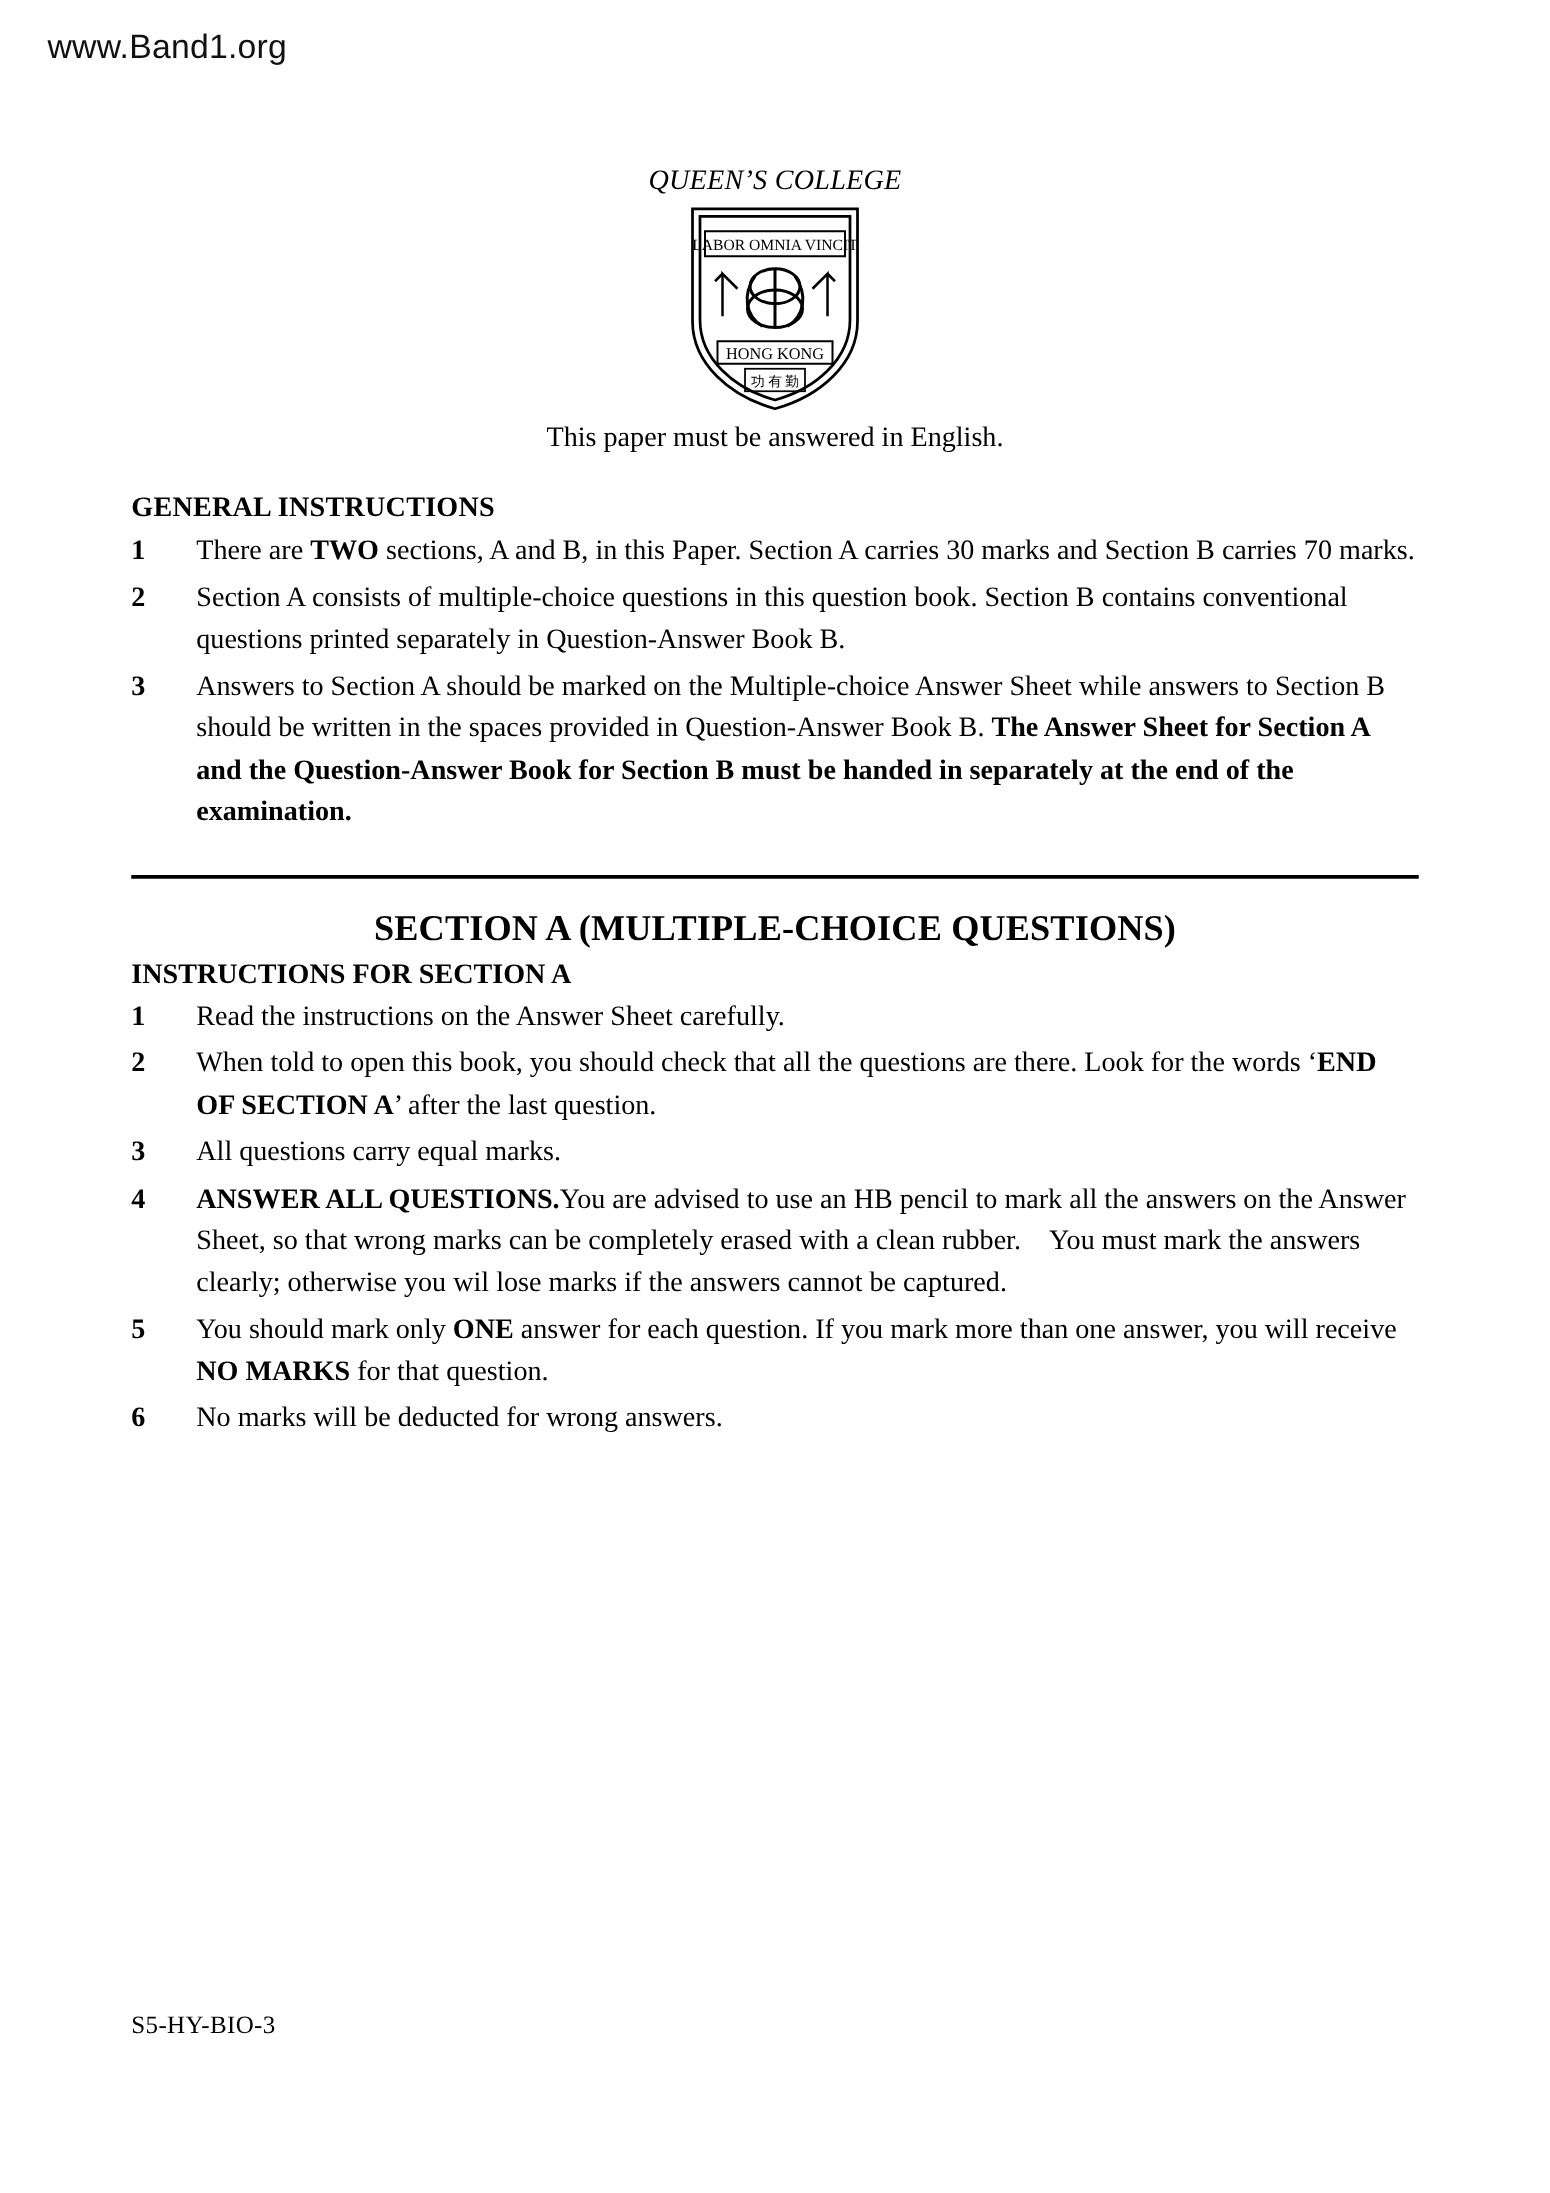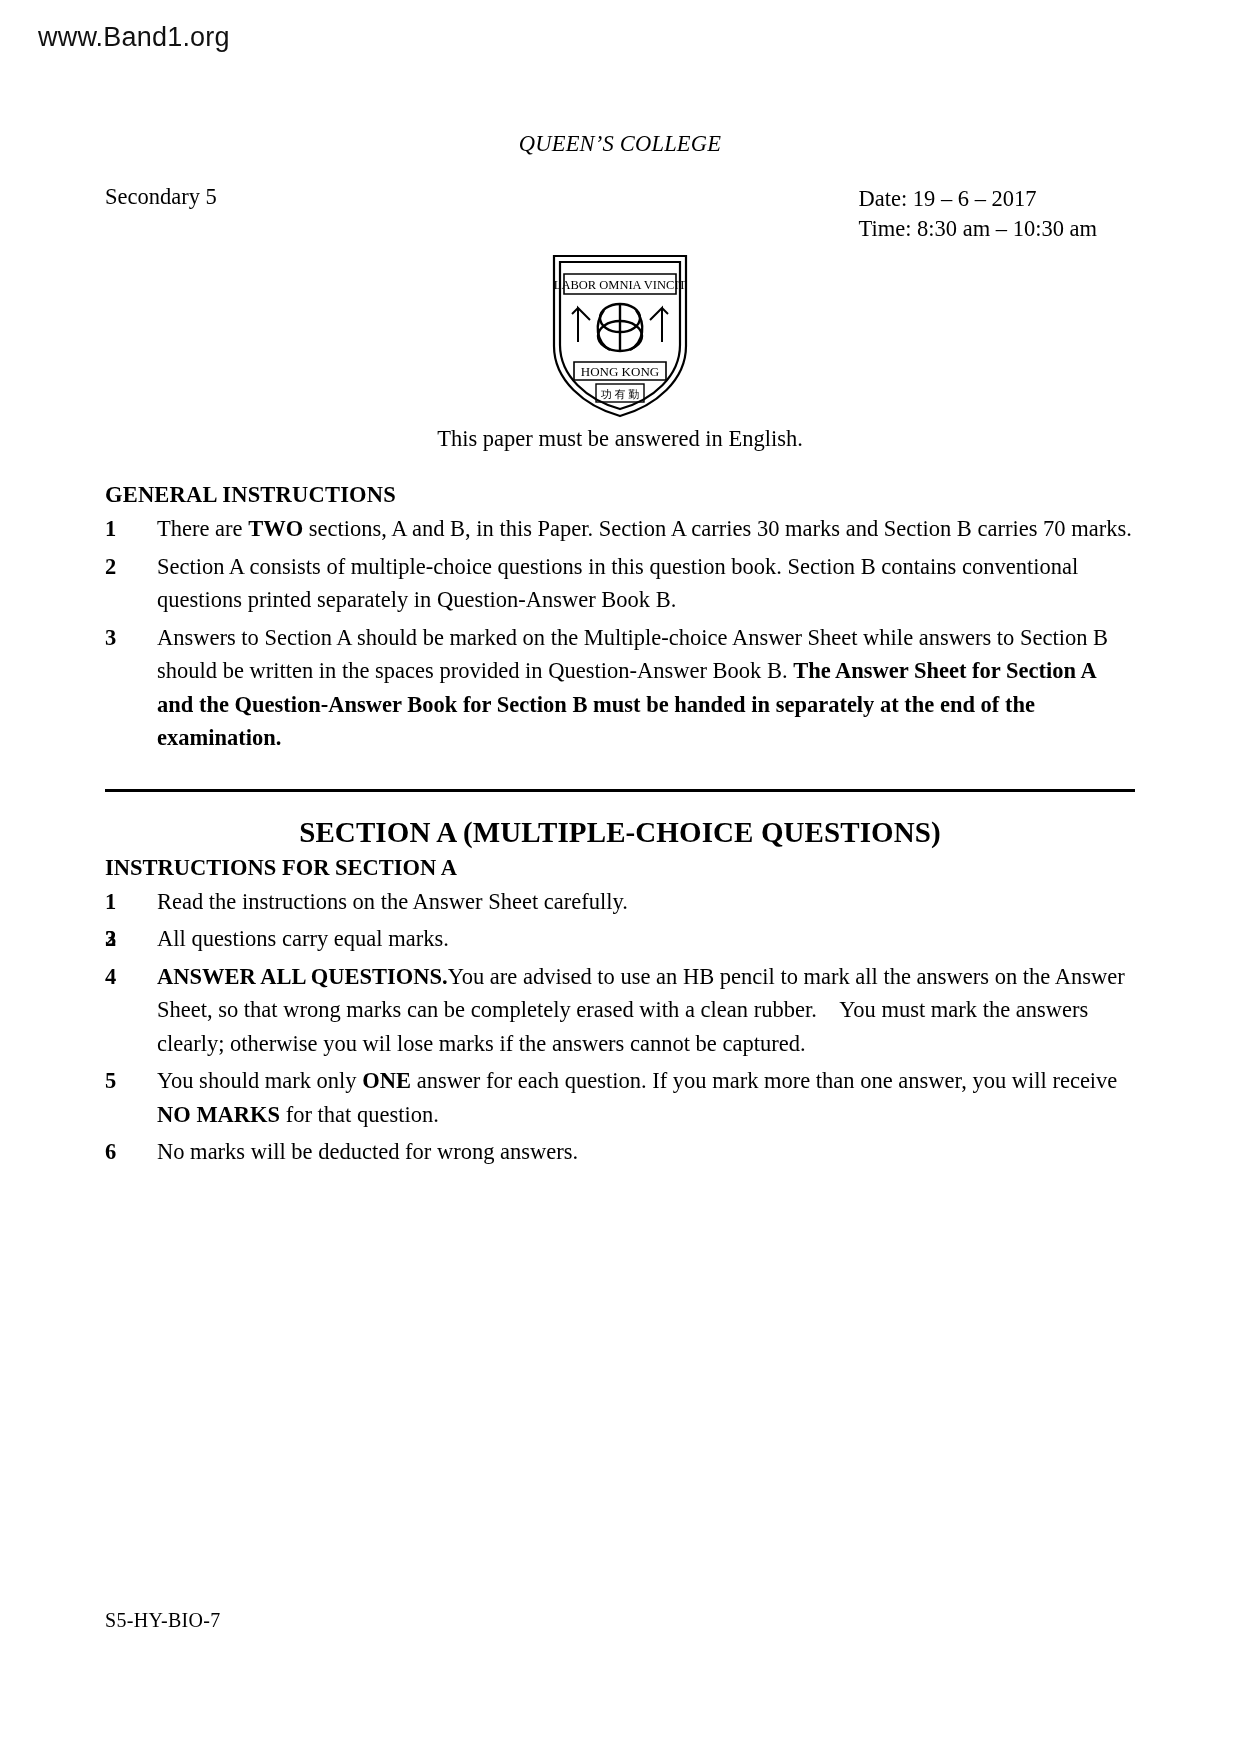--- a/index.html
+++ b/index.html
@@ -134,27 +134,20 @@
 <div class="page">
 
   <div class="watermark">www.Band1.org</div>
 
   <div class="content">
 
     <div class="school-block center">
       <div>QUEEN’S COLLEGE</div>
     </div>
 
-    <div class="meta-row">
-      <div class="meta-left">Secondary 5</div>
-      <div class="meta-right">
-        <div>Date: 19 – 6 – 2017</div>
-        <div>Time: 8:30 am – 10:30 am</div>
-      </div>
-    </div>
 
     <div class="crest-wrap">
       <svg class="crest" width="152" height="172" viewBox="0 0 152 172">
         <g fill="none" stroke="#000" stroke-width="2.2">
           <path d="M10 6 L142 6 L142 96 C142 130 112 156 76 166 C40 156 10 130 10 96 Z"></path>
           <path d="M16 12 L136 12 L136 95 C136 126 109 150 76 159 C43 150 16 126 16 95 Z"></path>
         </g>
         <g fill="none" stroke="#000" stroke-width="1.6">
           <path d="M20 24 L132 24 L132 44 L20 44 Z"></path>
         </g>
@@ -207,20 +200,21 @@
 
     <div class="instr-head">INSTRUCTIONS FOR SECTION A</div>
 
     <div class="list">
       <div class="item">
         <span class="num">1</span>
         <span>Read the instructions on the Answer Sheet carefully.</span>
       </div>
       <div class="item">
         <span class="num">2</span>
+        <span>When told to open this book, you should check that all the questions are there. Look for the words ‘<b>END OF SECTION A</b>’ after the last question.</span>
       </div>
       <div class="item">
         <span class="num">3</span>
         <span>All questions carry equal marks.</span>
       </div>
       <div class="item">
         <span class="num">4</span>
         <span><b>ANSWER ALL QUESTIONS.</b>You are advised to use an HB pencil to mark all the answers on the Answer Sheet, so that wrong marks can be completely erased with a clean rubber. &nbsp; &nbsp;You must mark the answers clearly; otherwise you wil lose marks if the answers cannot be captured.</span>
       </div>
       <div class="item">
@@ -228,15 +222,15 @@
         <span>You should mark only <b>ONE</b> answer for each question. If you mark more than one answer, you will receive <b>NO MARKS</b> for that question.</span>
       </div>
       <div class="item">
         <span class="num">6</span>
         <span>No marks will be deducted for wrong answers.</span>
       </div>
     </div>
 
   </div>
 
-  <div class="footer">S5-HY-BIO-7</div>
+  <div class="footer">S5-HY-BIO-3</div>
 
 </div>
 
 </body></html>

